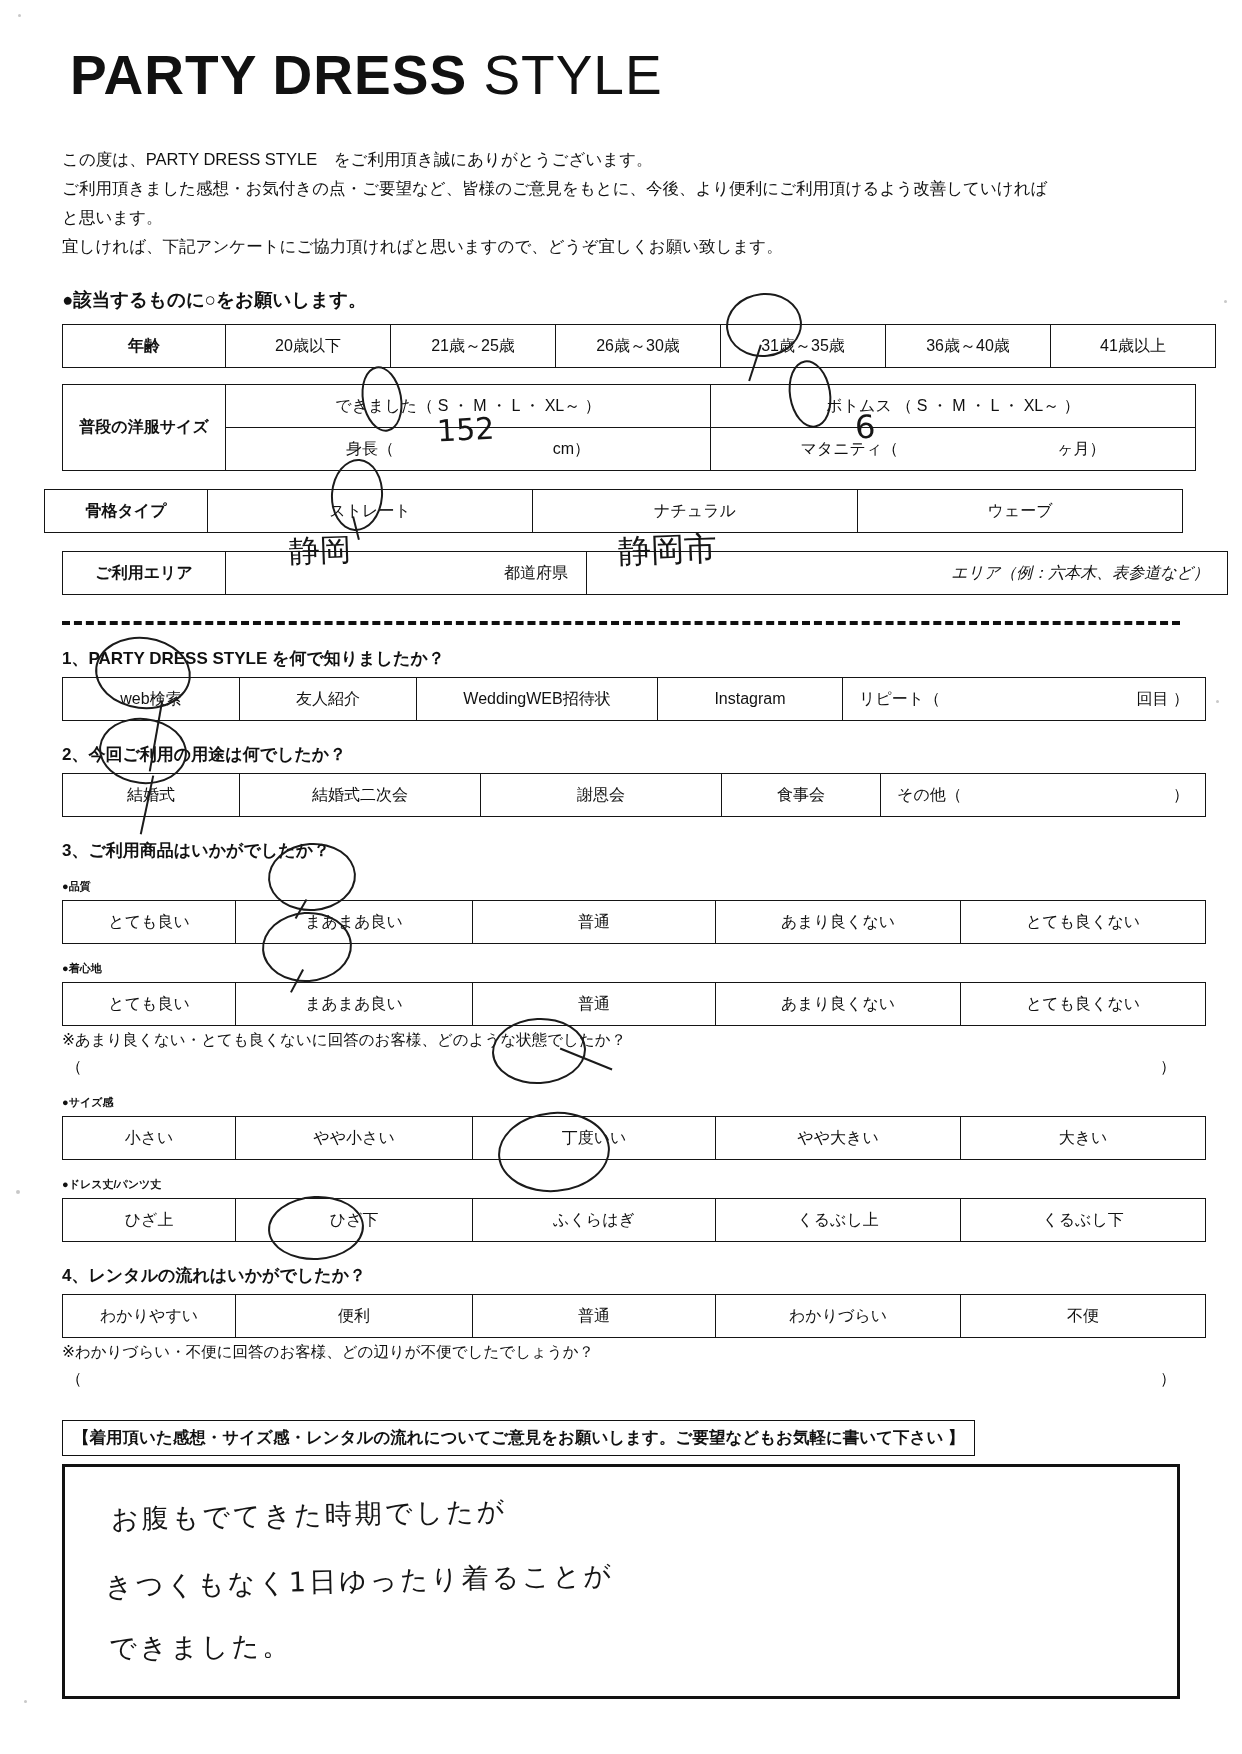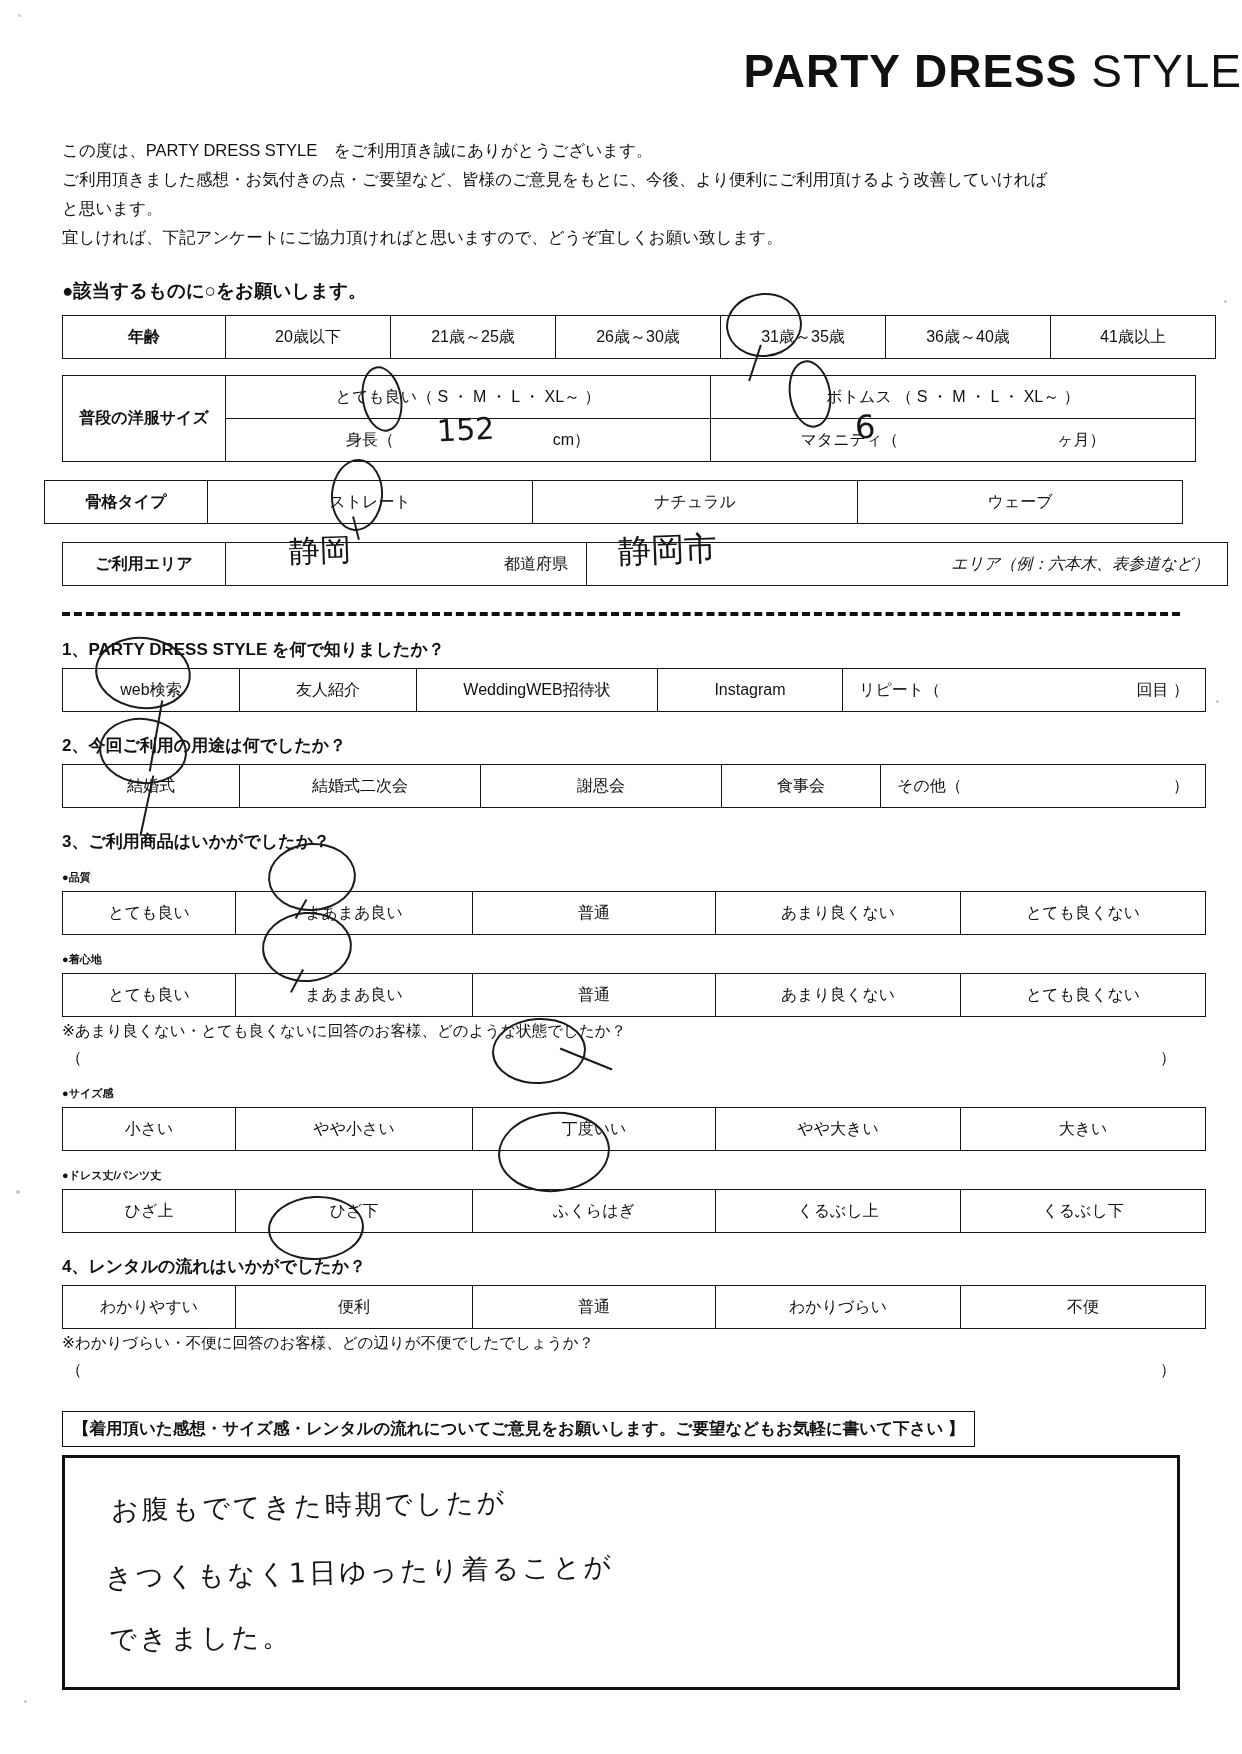--- a/index.html
+++ b/index.html
@@ -24,22 +24,22 @@
   }
   
   .speckle {
     position: absolute;
     background: #9a9a9a;
     border-radius: 50%;
     opacity: .55;
   }
 
   .brand {
-    text-align: right;
-    font-size: 46px;
+    text-align: left;
+    font-size: 55px;
     font-weight: 700;
     letter-spacing: 1px;
     padding-top: 48px;
     padding-left: 70px;
     line-height: 1;
     white-space: nowrap;
   }
   .brand .light { font-weight: 400; }
 
   .intro {
@@ -187,21 +187,21 @@
     </table>
   
   <div class="ink-circle" style="left:726px; top:293px; width:72px; height:60px; transform:rotate(-6deg); border-width:2.4px;"></div>
   <div class="ink-line" style="left:754px; top:344px; width:2.4px; height:38px; transform:rotate(18deg);"></div>
 
   
   <table class="grid" style="margin-top:16px;">
     <tbody>
         <tr>
       <td class="hdr" rowspan="2" style="width:158px;">普段の洋服サイズ</td>
-      <td style="width:480px;">とても良い（ S ・  M  ・ L ・ XL～ ）</td>
+      <td style="width:480px;">できました（ S ・  M  ・ L ・ XL～ ）</td>
       <td style="width:480px;">ボトムス  （ S ・  M  ・ L ・ XL～ ）</td>
     </tr>
     <tr>
       <td>
         <span>身長（</span>
         <span style="display:inline-block;width:150px;"></span>
         <span>cm）</span>
       </td>
       <td>
         <span>マタニティ（</span>

